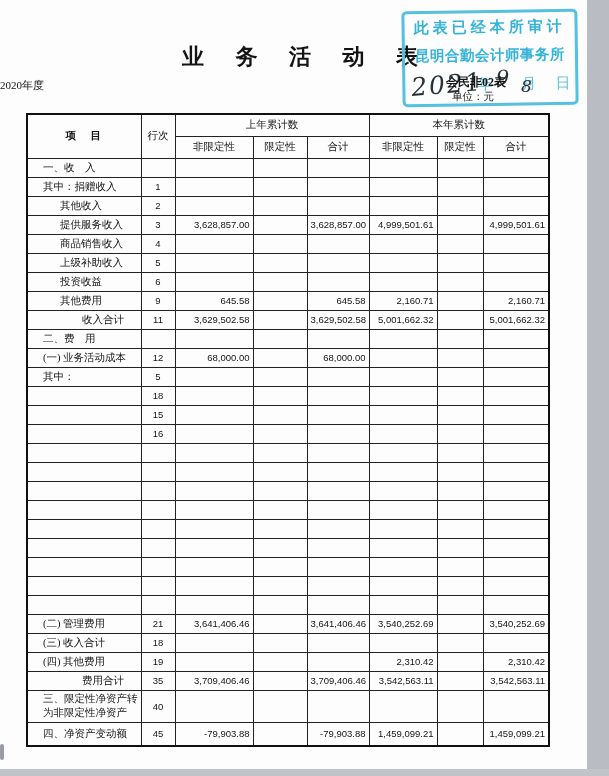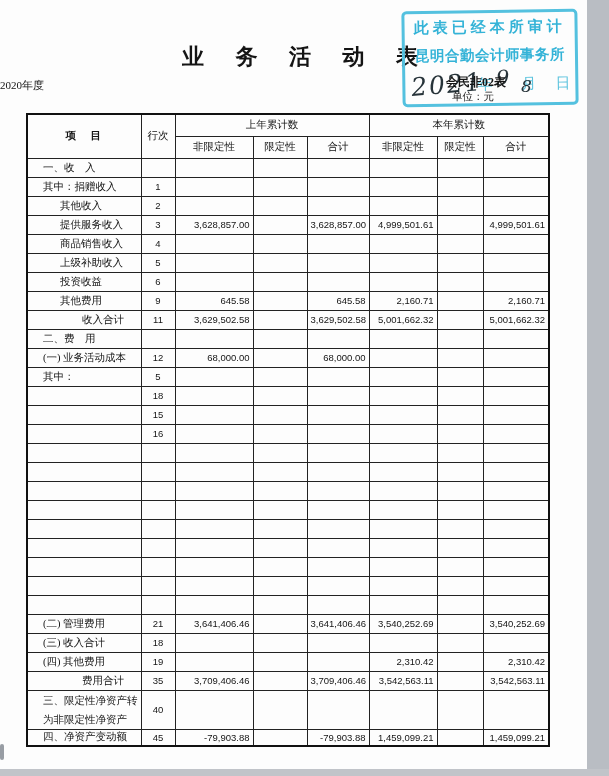--- a/index.html
+++ b/index.html
@@ -30,22 +30,22 @@
   .h-day{left:521px;top:76px;font-size:17px;}
 
   table{position:absolute;left:26px;top:113px;width:522px;border-collapse:collapse;
         table-layout:fixed;border:2px solid #111;}
   th,td{border:1px solid #222;padding:0 3px;overflow:hidden;white-space:nowrap;font-weight:normal;}
   thead tr{height:22px;}
   thead th{font-size:10.5px;text-align:center;}
   th.itemhead{letter-spacing:2px;font-weight:bold;}
   tbody tr{height:19px;}
   tbody tr.tall{height:32px;}
-  tbody tr.tall td:first-child{white-space:normal;line-height:19px;}
-  tbody tr.last{height:17px;}
+  tbody tr.tall td:first-child{white-space:normal;line-height:14px;}
+  tbody tr.last{height:24px;}
   td.itemcell{font-size:10.5px;text-align:left;}
   td.ind0{padding-left:15px;}
   td.ind1{padding-left:32px;}
   td.ind2{padding-left:54px;}
   td.linecell{font-family:"Liberation Sans",sans-serif;font-size:9.5px;text-align:center;}
   td.num{font-family:"Liberation Sans",sans-serif;font-size:9.5px;text-align:right;}
 </style>
 </head>
 <body>
 

